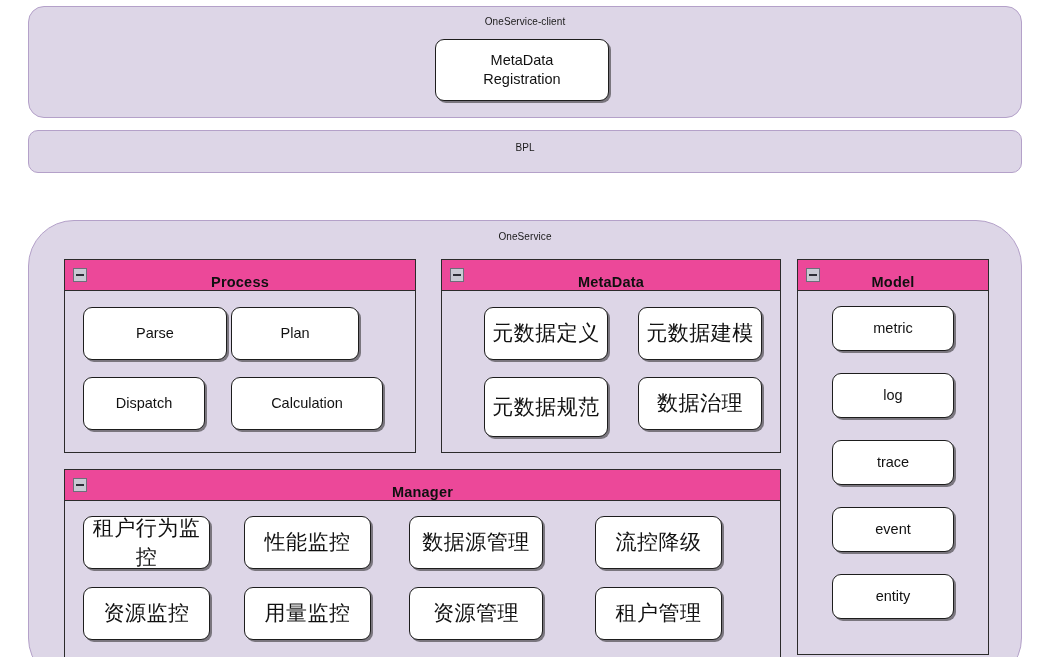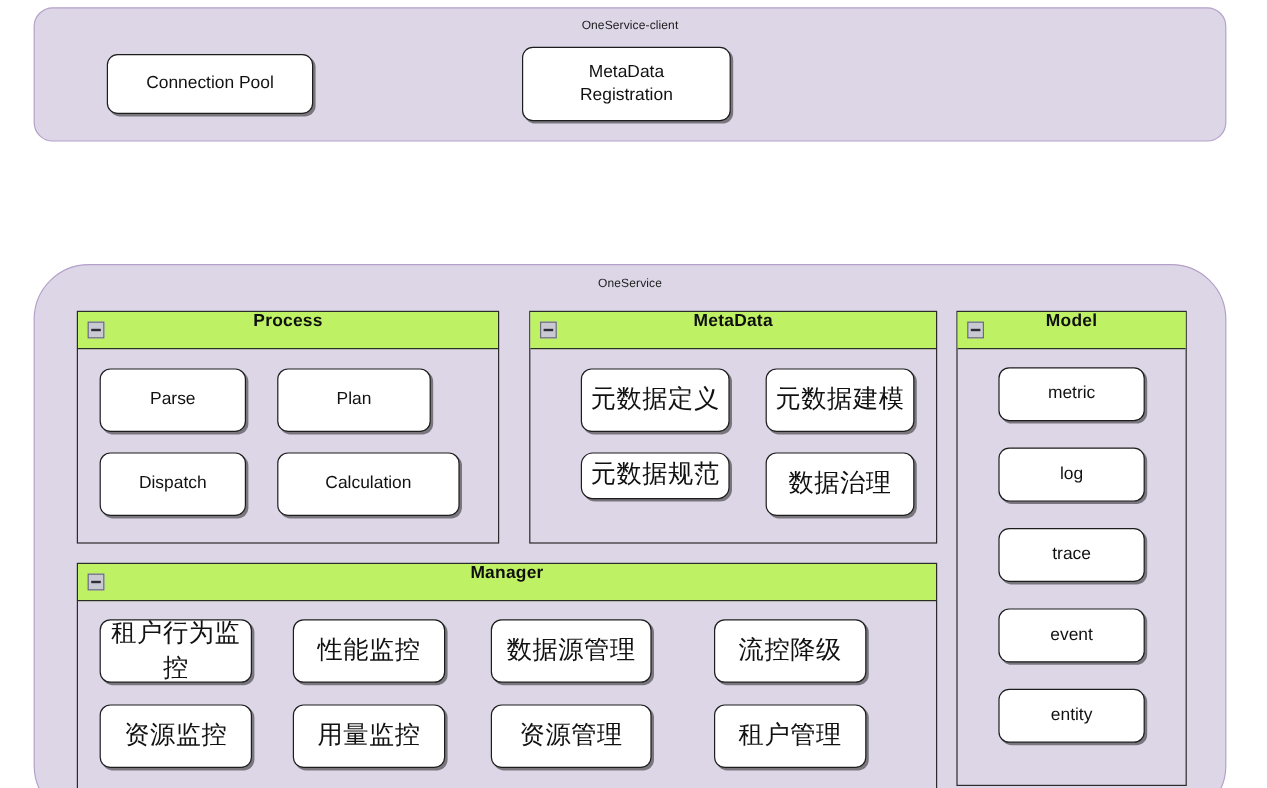--- a/index.html
+++ b/index.html
@@ -87,24 +87,24 @@
   
   .panel {
     position: absolute;
     box-sizing: border-box;
     border: 1.6px solid #2b2b2b;
     background: #ddd6e7;
   }
   .panel-header {
     position: relative;
     height: 30px;
-    background: #bef264;
+    background: #ec4899;
     border-bottom: 1.6px solid #2b2b2b;
     display: flex;
-    align-items: flex-start;
+    align-items: flex-end;
     justify-content: center;
   }
   .panel-header .title {
     font-size: 14.5px;
     font-weight: bold;
     color: #101010;
     letter-spacing: .2px;
   }
   .collapse-icon {
     position: absolute;
@@ -130,42 +130,42 @@
   .panel-body { position: relative; }
 </style>
 </head>
 <body>
 
 <div id="stage">
 
   <div class="band" id="client-band">
     <div class="band-title">OneService-client</div>
 
-    <div class="node" style="left:60px; top:38px; width:172px; height:50px;">
-      <span>Connection Pool</span>
-    </div>
 
     <div class="node two-line" style="left:406px; top:32px; width:174px; height:62px; flex-direction:column;">
       <span>MetaData</span>
       <span>Registration</span>
     </div>
 
   </div>
 
+  <div class="band" id="bpl-band">
+    <div class="band-title">BPL</div>
+  </div>
 
   <div class="band" id="oneservice-band">
     <div class="band-title">OneService</div>
 
     <div class="panel" style="left:35px; top:38px; width:352px; height:194px;">
       <div class="panel-header">
         <span class="collapse-icon"></span>
         <span class="title">Process</span>
       </div>
       <div class="panel-body">
-        <div class="node" style="left:18px; top:16px; width:122px; height:53px;">
+        <div class="node" style="left:18px; top:16px; width:144px; height:53px;">
           <span>Parse</span>
         </div>
         <div class="node" style="left:166px; top:16px; width:128px; height:53px;">
           <span>Plan</span>
         </div>
         <div class="node" style="left:18px; top:86px; width:122px; height:53px;">
           <span>Dispatch</span>
         </div>
         <div class="node" style="left:166px; top:86px; width:152px; height:53px;">
           <span>Calculation</span>
@@ -178,21 +178,21 @@
         <span class="collapse-icon"></span>
         <span class="title">MetaData</span>
       </div>
       <div class="panel-body">
         <div class="node cjk" style="left:42px; top:16px; width:124px; height:53px;">
           <span>元数据定义</span>
         </div>
         <div class="node cjk" style="left:196px; top:16px; width:124px; height:53px;">
           <span>元数据建模</span>
         </div>
-        <div class="node cjk" style="left:42px; top:86px; width:124px; height:39px;border-radius:10px;">
+        <div class="node cjk" style="left:42px; top:86px; width:124px; height:60px;">
           <span>元数据规范</span>
         </div>
         <div class="node cjk" style="left:196px; top:86px; width:124px; height:53px;">
           <span>数据治理</span>
         </div>
       </div>
     </div>
 
     <div class="panel" style="left:768px; top:38px; width:192px; height:396px;">
       <div class="panel-header">

